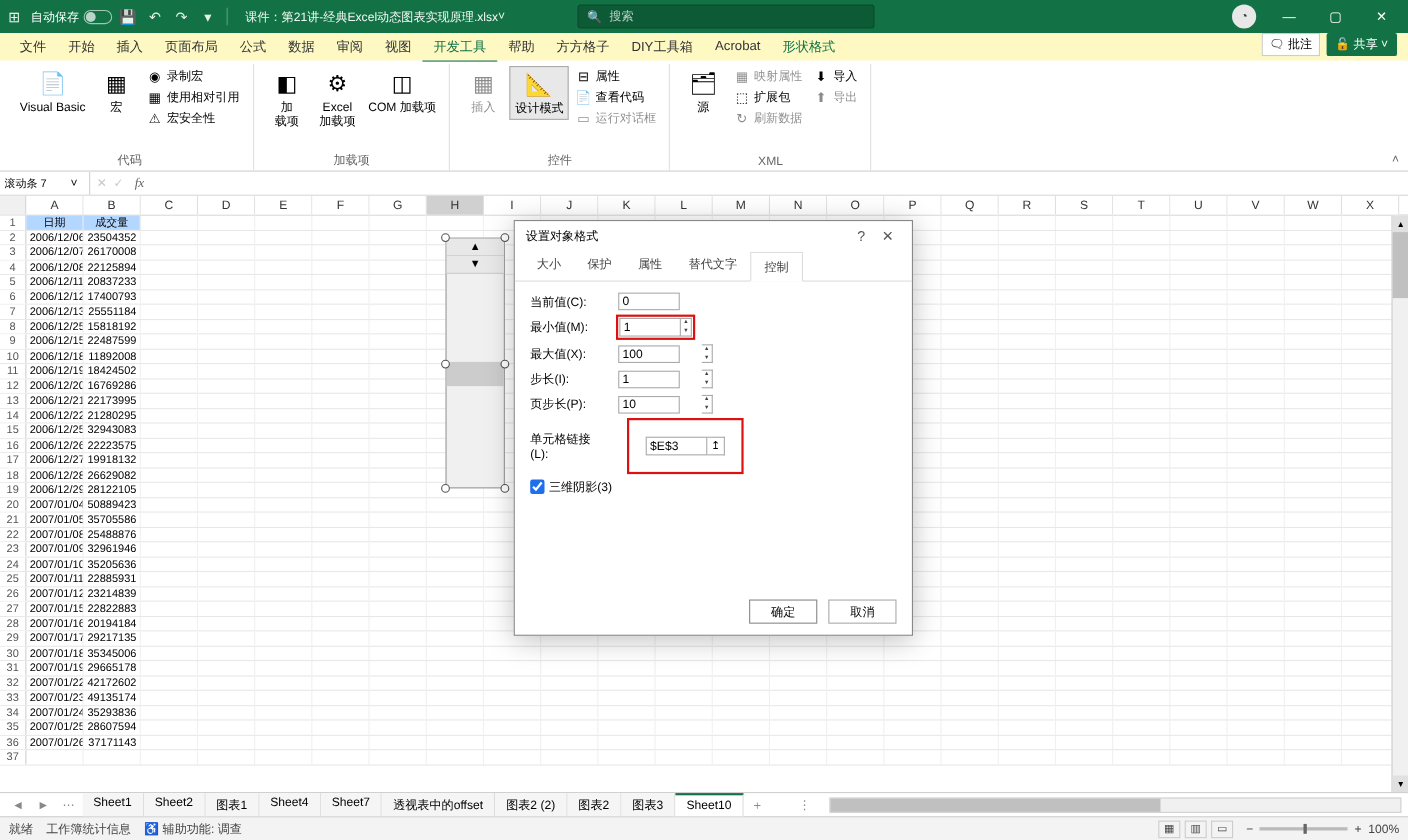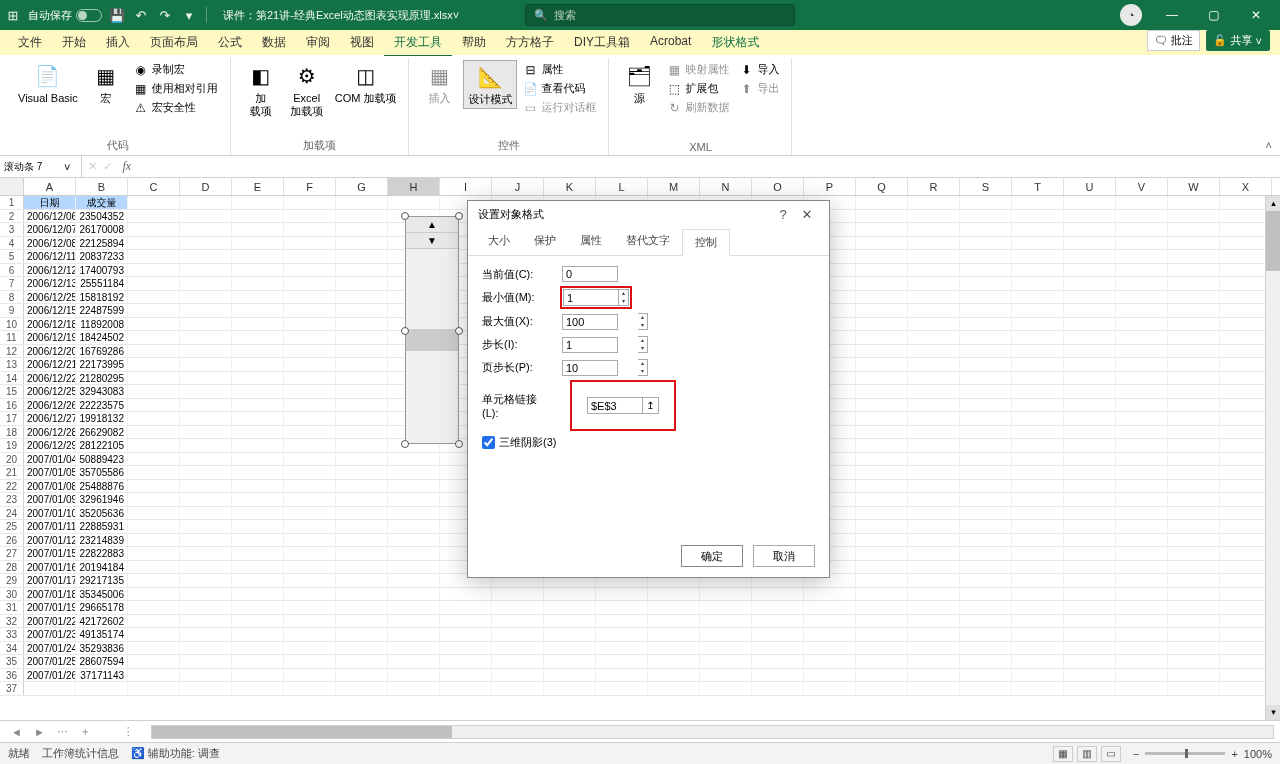--- a/index.html
+++ b/index.html
@@ -1417,20 +1417,32 @@
   <div class="dlg-buttons">
     <button class="primary">确定</button>
     <button>取消</button>
   </div>
 </div>
 
 <div class="sheet-tabs">
   <span class="sbtn-nav">◄</span>
   <span class="sbtn-nav">►</span>
   <span class="sbtn-nav">⋯</span>
+  <div id="sheet-tabs" style="display:flex">
+      <div class="stab">Sheet1</div>
+      <div class="stab">Sheet2</div>
+      <div class="stab">图表1</div>
+      <div class="stab">Sheet4</div>
+      <div class="stab">Sheet7</div>
+      <div class="stab">透视表中的offset</div>
+      <div class="stab">图表2 (2)</div>
+      <div class="stab">图表2</div>
+      <div class="stab">图表3</div>
+      <div class="stab active">Sheet10</div>
+    </div>
   <span class="sbtn-nav">＋</span>
   <span class="sbtn-nav" style="margin-left:20px">⋮</span>
   <div class="hscroll">
     <div class="hscroll-thumb"></div>
   </div>
 </div>
 
 <div class="status">
   <span>就绪</span>
   <span>工作簿统计信息</span>

